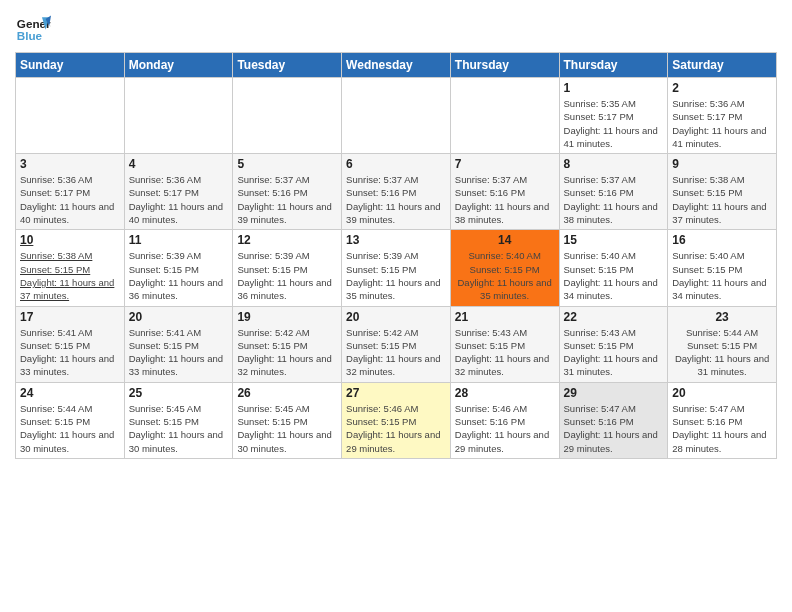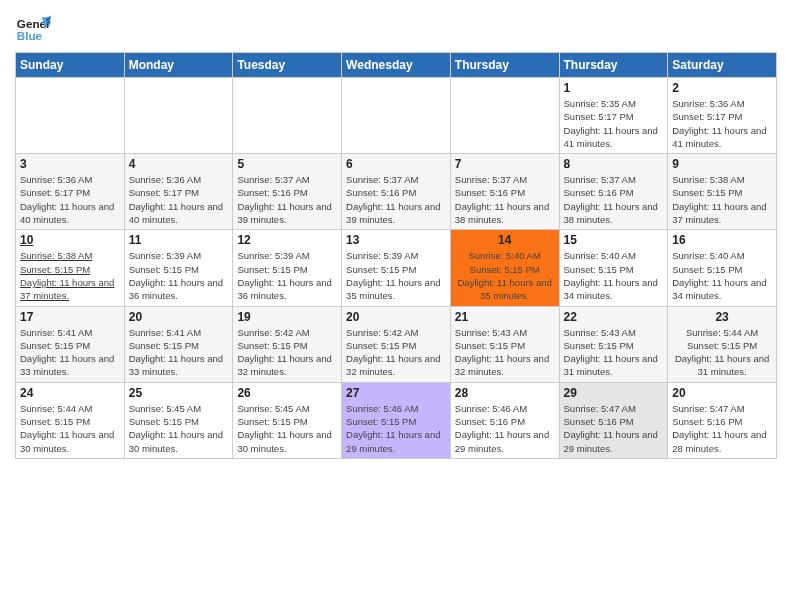--- a/index.html
+++ b/index.html
@@ -220,21 +220,21 @@
             <div class="day-info" style="white-space: pre-line;">Sunrise: 5:45 AM
 Sunset: 5:15 PM
 Daylight: 11 hours and 30 minutes.</div>
           </td>
           <td style="background: rgb(255, 255, 255);">
             <span class="day-num">26</span>
             <div class="day-info" style="white-space: pre-line;">Sunrise: 5:45 AM
 Sunset: 5:15 PM
 Daylight: 11 hours and 30 minutes.</div>
           </td>
-          <td style="background: #c4b5fd; margin-top: 29px;">
+          <td style="background: #fef9c3; margin-top: 29px;">
             <span class="day-num">27</span>
             <div class="day-info" style="white-space: pre-line;">Sunrise: 5:46 AM
 Sunset: 5:15 PM
 Daylight: 11 hours and 29 minutes.</div>
           </td>
           <td style="background: rgb(255, 255, 255);">
             <span class="day-num">28</span>
             <div class="day-info" style="white-space: pre-line;">Sunrise: 5:46 AM
 Sunset: 5:16 PM
 Daylight: 11 hours and 29 minutes.</div>

